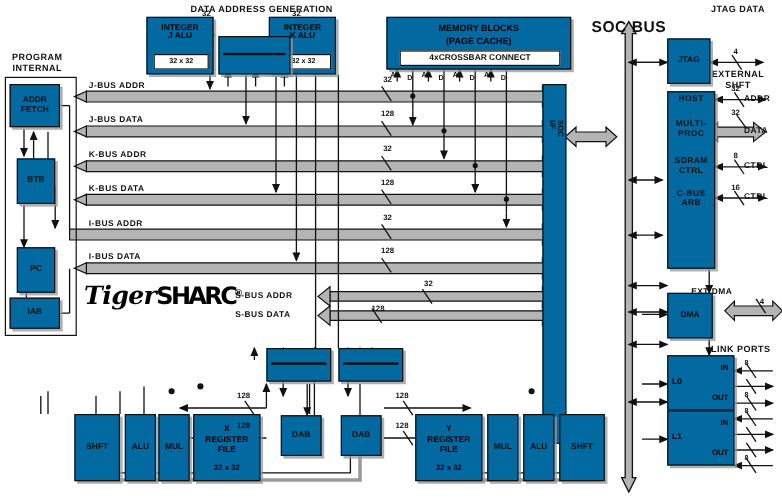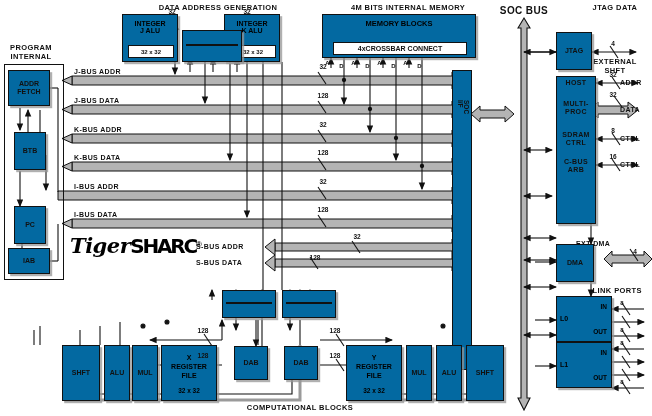--- a/index.html
+++ b/index.html
@@ -231,25 +231,23 @@
       <path d="M34,330 L34,345"></path>
       <path d="M40,326 L40,345"></path>
     </g>
   </svg>
 
   <div class="lbl" style="left:0px;top:44px;width:62px;font-size:7.5px;white-space:pre-line;">PROGRAM
 INTERNAL</div>
 
   <div class="lbl" style="left:118px;top:4px;width:200px;font-size:7.5px;">DATA ADDRESS GENERATION</div>
 
-  <div class="lbl" style="left:318px;top:4px;width:180px;font-size:7.5px;">4M BITS INTERNAL MEMORY</div>
-
-  <div class="lbl" style="left:205px;top:404px;width:190px;font-size:7.5px;">COMPUTATIONAL BLOCKS</div>
-
-  <div class="lbl" style="left:492px;top:5px;width:64px;font-size:10px;">SOC BUS</div>
+
+
+  <div class="lbl" style="left:492px;top:16px;width:64px;font-size:13px;">SOC BUS</div>
 
   <div class="lbl" style="left:578px;top:4px;width:74px;font-size:7.5px;">JTAG DATA</div>
 
   <div class="lbl" style="left:578px;top:58px;width:74px;font-size:7.5px;white-space:pre-line;">EXTERNAL
 SHFT</div>
 
   <div class="lbl" style="left:576px;top:240px;width:60px;font-size:7px;white-space:pre-line;text-align:left;">EXT DMA
 REQ</div>
 
   <div class="lbl" style="left:562px;top:287px;width:80px;font-size:7.5px;text-align:right;">LINK PORTS</div>
@@ -287,20 +285,21 @@
   </div>
 
   <div class="box" style="left:182px;top:30px;width:60px;height:32px;"></div>
   <div style="position:absolute;left:186px;top:44px;width:52px;height:2px;background:#111;"></div>
 
   <div class="wnum" style="left:162px;top:8px;width:20px;font-size:6.5px;">32</div>
   <div class="wnum" style="left:237px;top:8px;width:20px;font-size:6.5px;">32</div>
 
   <div class="box" style="left:322px;top:14px;width:154px;height:44px;">
     <div style="position:absolute;left:0;right:0;top:4px;text-align:center;font-size:7.5px;font-weight:bold;">MEMORY BLOCKS</div>
+    <div style="position:absolute;left:0;right:0;top:15px;text-align:center;font-size:7.5px;font-weight:bold;">(PAGE CACHE)</div>
     <div class="sub" style="left:10px;top:27px;width:134px;height:13px;">
       <div class="boxtxt" style="font-size:7px;">4xCROSSBAR CONNECT</div>
     </div>
   </div>
 
   <div class="wnum" style="left:323px;top:60px;width:9px;font-size:6px;">A</div>
   <div class="wnum" style="left:337px;top:63px;width:9px;font-size:6px;">D</div>
   <div class="wnum" style="left:349px;top:60px;width:9px;font-size:6px;">A</div>
   <div class="wnum" style="left:363px;top:63px;width:9px;font-size:6px;">D</div>
   <div class="wnum" style="left:375px;top:60px;width:9px;font-size:6px;">A</div>

